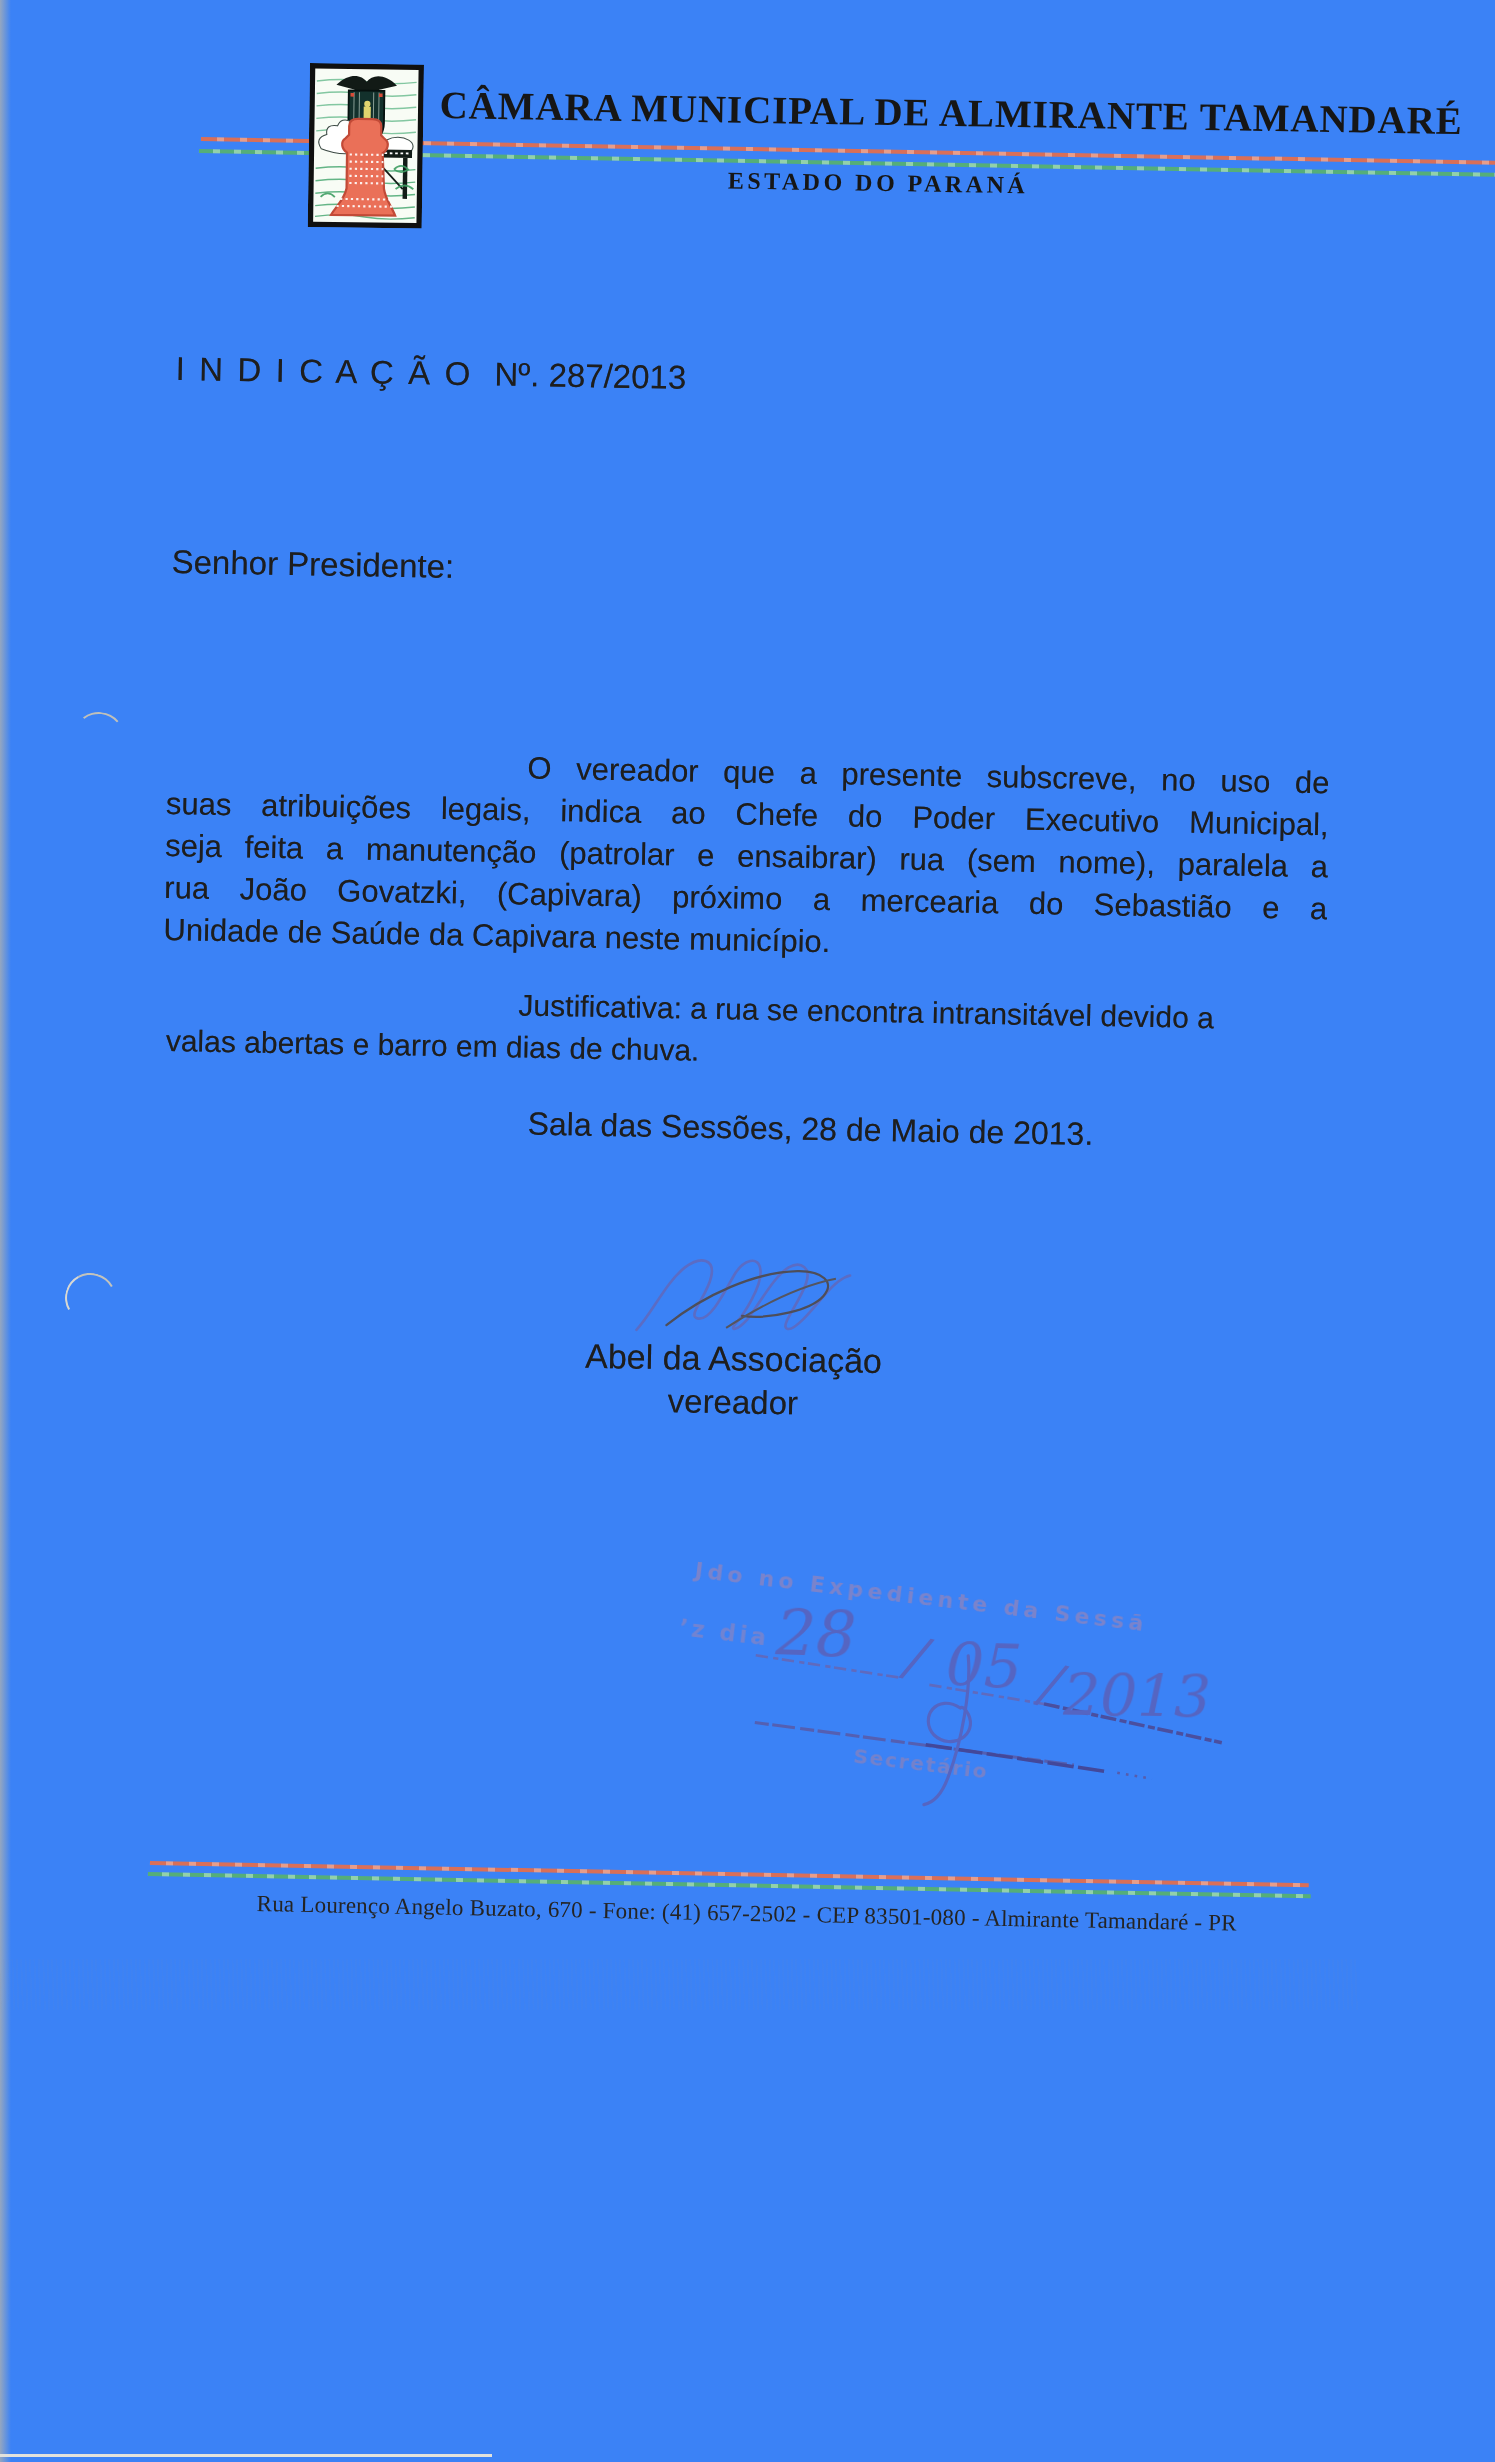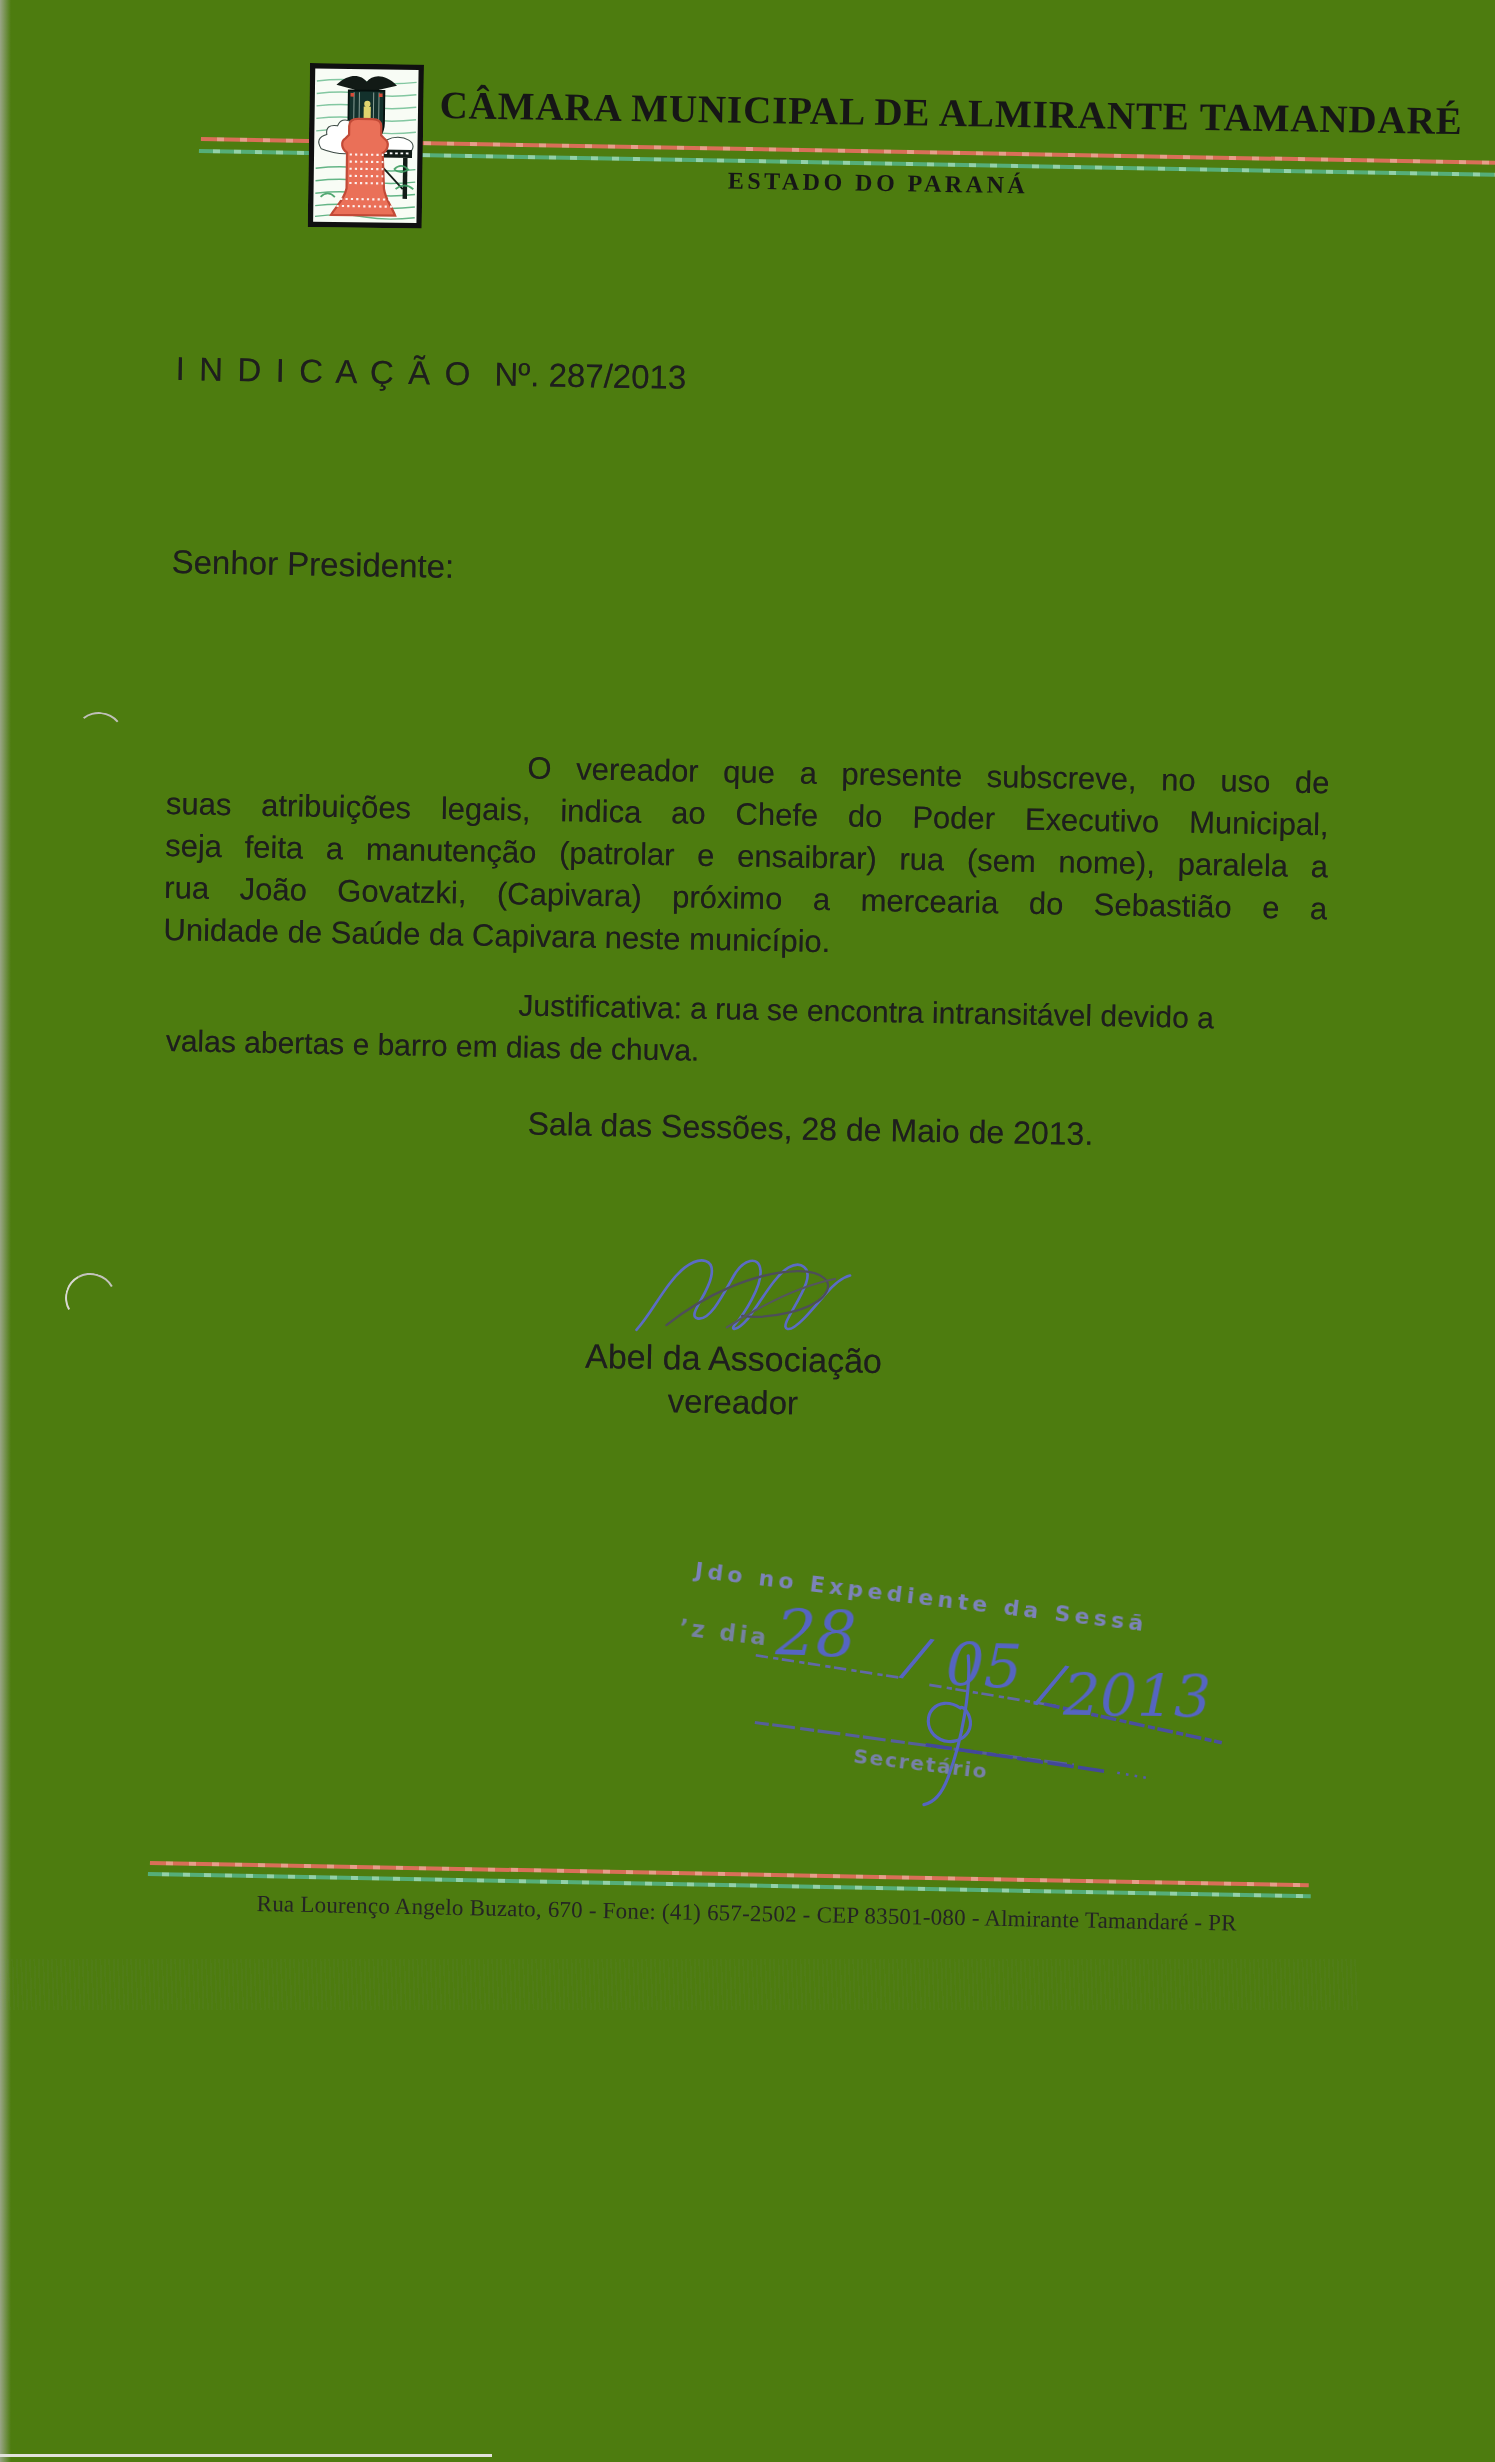--- a/index.html
+++ b/index.html
@@ -1,16 +1,16 @@
 <!DOCTYPE html>
 <html style="font-size:14px"><head>
 <meta charset="utf-8">
 <style>
   html,body{margin:0;padding:0;background:#e9e9e7;}
-  .page{position:relative;width:1495px;height:2462px;background:#4d7c0f;overflow:hidden;
+  .page{position:relative;width:1495px;height:2462px;background:#3b82f6;overflow:hidden;
         font-family:"Liberation Sans",sans-serif;color:#1e1e1e;}
   .abs{position:absolute;}
   .rot1{transform:rotate(1.05deg);transform-origin:0 0;}
   
   .edge-left{left:0;top:0;width:10.6px;height:2462px;
              background:linear-gradient(90deg,#b3b3ae,rgba(230,230,226,0));opacity:.75;}
   .arc{position:absolute;border:2.6px solid transparent;border-radius:50%;}
   .arc1{left:74px;top:712px;width:46px;height:44px;border-top-color:#c0c0b9;transform:rotate(6deg);}
   .arc2{left:65px;top:1273px;width:47px;height:46px;border-top-color:#c3c3bc;border-left-color:#d8d8d2;transform:rotate(16deg);}
   .bottom-edge{left:0;top:2454px;width:492px;height:2.6px;background:#e2e2dc;}

